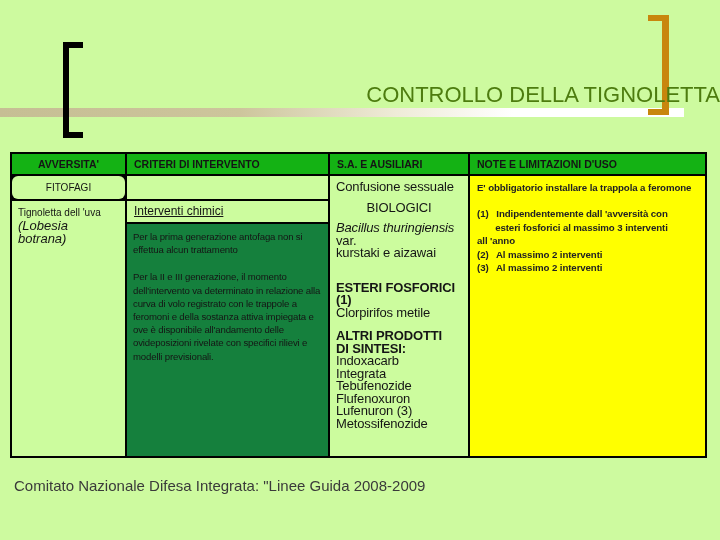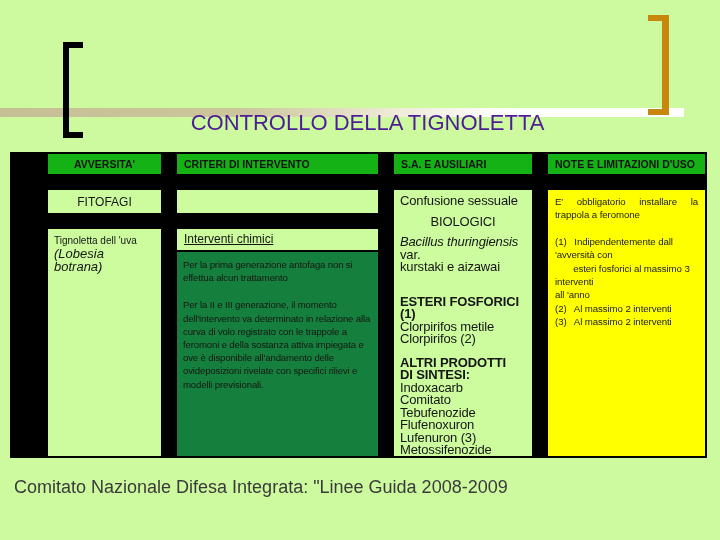--- a/index.html
+++ b/index.html
@@ -17,67 +17,67 @@
   .bracket-right {
     position:absolute; left:648px; top:15px; width:14px; height:88px;
     border-right:7px solid #c8860d; border-top:6px solid #c8860d; border-bottom:6px solid #c8860d;
     z-index:2;
   }
   .title-rule {
     position:absolute; left:0; top:108px; width:684px; height:9px; z-index:1;
     background:linear-gradient(to right,#c6be94 0%,#cdc59c 35%,#efebd8 58%,#ffffff 75%,#ffffff 100%);
   }
   .page-title {
-    position:absolute; top:82px; left:15px; width:705px; text-align:center;
-    font-size:22px; color:#4c1d95; z-index:3;margin-top:28px;
+    position:absolute; top:82px; left:15px; width:705px; text-align:right;
+    font-size:22px; color:#4d7c0f; z-index:3;
   }
   
   .grid-table {
     position:absolute; left:10px; top:152px; width:697px; height:306px;
     background:#000; border:2px solid #000;
     display:grid; grid-template-columns:113px 201px 138px 1fr;
-    grid-template-rows:20px 23px 1fr; gap:16px; box-sizing:border-box;padding-left:36px;
+    grid-template-rows:20px 23px 1fr; gap:2px; box-sizing:border-box;
   }
   .hcell {
     background:#14b214; font-weight:bold; font-size:10.5px;
     display:flex; align-items:center; padding:0 7px; white-space:nowrap;
   }
   .hcell.center { justify-content:center; padding:0; }
   .cell-green { background:#ccfc9e; }
-  .fitofagi { display:flex; align-items:center; justify-content:center; font-size:12px; }
+  .fitofagi { display:flex; align-items:center; justify-content:center; font-size:10px;border-radius:6px; }
   .avversita-body { padding:5px 6px; font-size:10px; line-height:13px; }
   .latin { font-style:italic; font-size:13px; }
   .criteri-body { display:flex; flex-direction:column; }
   .subhead {
     padding:3px 7px 4px; font-size:12px; text-decoration:underline;
     border-bottom:2px solid #000;
   }
   .whitebox {
     background:#15803d; flex:1; padding:6px 6px;
     font-size:9.6px; line-height:13.2px; letter-spacing:-0.15px;
   }
   .sa-cell {
     grid-column:3; grid-row:2/4; padding:5px 6px;
     font-size:13px; line-height:12.5px; letter-spacing:-0.15px;
   }
   .note-cell {
     grid-column:4; grid-row:2/4; background:#ffff00; padding:5px 7px;
-    font-size:9.7px; line-height:13.4px; letter-spacing:-0.1px; color:#222;
+    font-size:9.7px; line-height:13.4px; letter-spacing:-0.1px; color:#222;font-weight:bold;
   }
   .m0 { margin:0; }
   .mb8 { margin-bottom:8px; }  .mb11 { margin-bottom:11px; }
   .mb13 { margin-bottom:13px; } .mb14 { margin-bottom:14px; }
   .mb22 { margin-bottom:22px; }
   .bold { font-weight:bold; }
   .it { font-style:italic;margin-top:10px; }
   .centered { text-align:center; }
   .just { text-align:justify; }
   .prewrap { white-space:pre-wrap; }
   .slide-footer {
-    position:absolute; left:14px; top:477px; font-size:18px; color:#3a3a3a;
+    position:absolute; left:14px; top:477px; font-size:15px; color:#3a3a3a;
   }
 </style>
 </head>
 <body>
 
 <div class="slide">
 
   <div class="bracket-left"></div>
   <div class="title-rule"></div>
   <div class="bracket-right"></div>
@@ -94,27 +94,26 @@
     <div class="cell-green fitofagi">FITOFAGI</div>
     <div class="cell-green"></div>
 
     <div class="cell-green sa-cell">
       <p class="m0 mb8">Confusione sessuale</p>
       <p class="m0 mb8 centered">BIOLOGICI</p>
       <p class="m0 mb22"><span class="it">Bacillus thuringiensis</span><span> var.</span><br><span>kurstaki e aizawai</span></p>
       <p class="m0 bold">ESTERI FOSFORICI (1)</p>
       <div class="mb11">
           <div>Clorpirifos metile</div>
-          <div>Clorpirifos (2)</div>
         </div>
       <p class="m0 bold">ALTRI PRODOTTI</p>
       <p class="m0 bold">DI SINTESI:</p>
       <div>
           <div>Indoxacarb</div>
-          <div>Comitato</div>
+          <div>Integrata</div>
           <div>Tebufenozide</div>
           <div>Flufenoxuron</div>
           <div>Lufenuron (3)</div>
           <div>Metossifenozide</div>
         </div>
     </div>
 
     <div class="note-cell">
       <p class="m0 mb13 just">E' obbligatorio installare la trappola a feromone</p>
       <div class="prewrap">(1)   Indipendentemente dall 'avversità con

